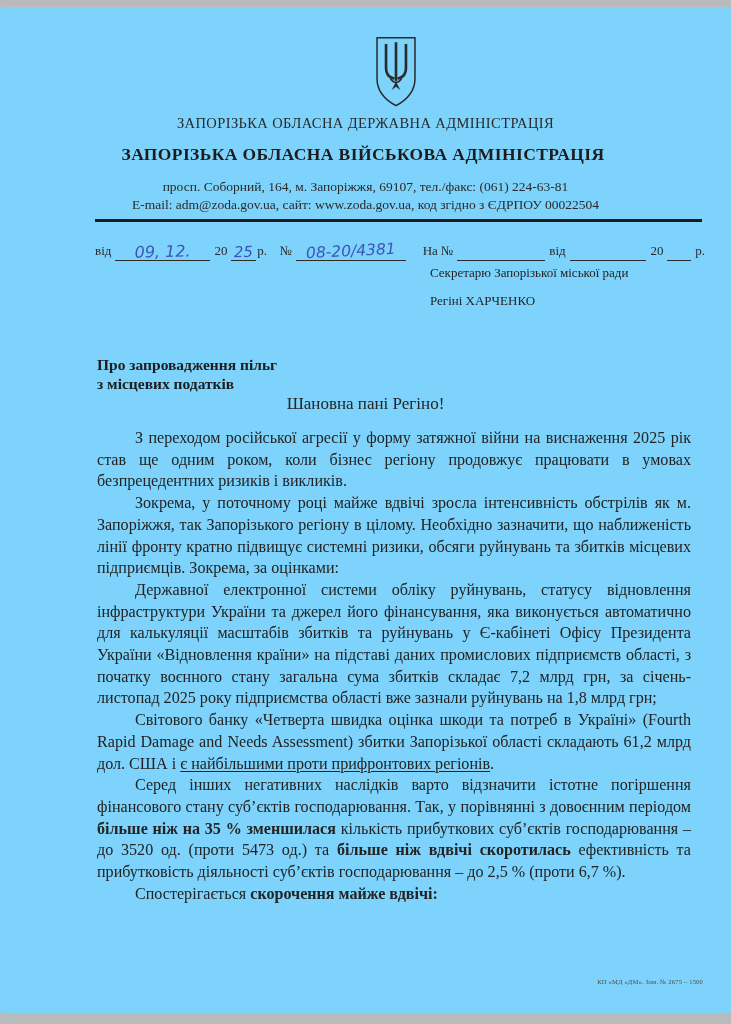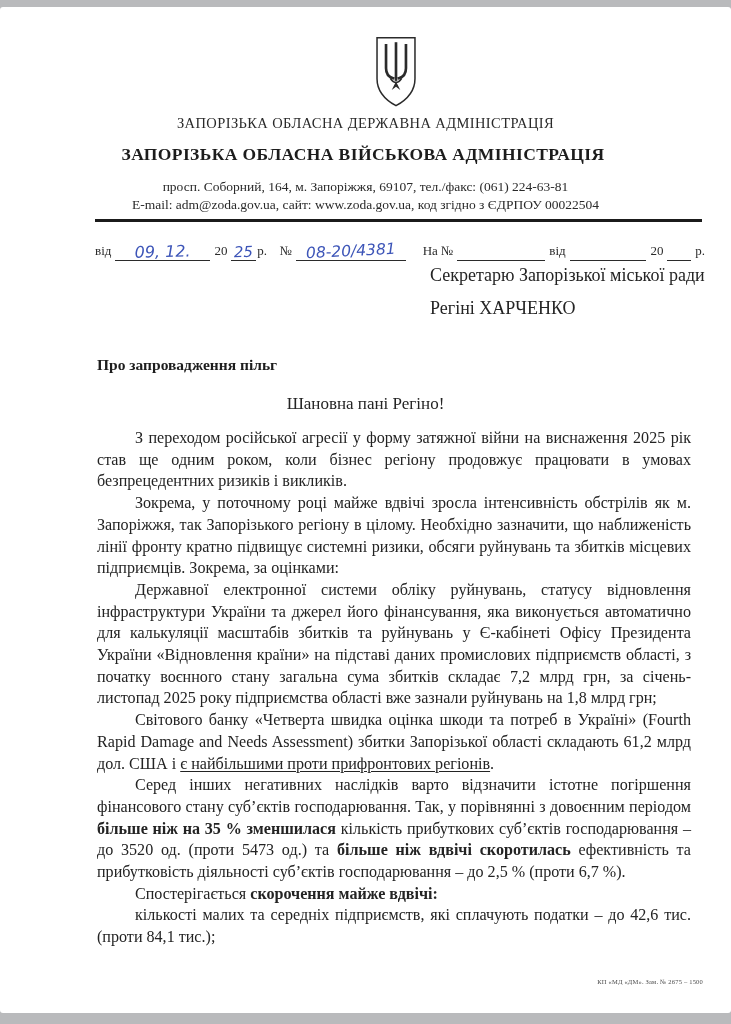--- a/index.html
+++ b/index.html
@@ -4,21 +4,21 @@
 <style>
   html,body{margin:0;padding:0;}
   body{
     width:731px;height:1024px;position:relative;overflow:hidden;
     background:#b9babc;
     font-family:"Liberation Serif", serif;
     color:#222221;
   }
   .paper{
     position:absolute;left:0;right:0;top:7px;bottom:11px;
-    background:#ffffff;border-radius:3px;
+    background:#7dd3fc;border-radius:3px;
   }
   
   .emblem{position:absolute;left:367px;top:28px;width:58px;height:74px;}
   .org-state{
     position:absolute;left:0;right:0;top:108px;text-align:center;
     font-size:14.5px;letter-spacing:.4px;color:#2a2a2a;
   }
   .org-military{
     position:absolute;left:0;right:5px;top:137px;text-align:center;
     font-size:17.5px;font-weight:bold;letter-spacing:.4px;color:#1c1c1c;
@@ -44,21 +44,21 @@
   .u-replyyear{width:26px;}
   .hand{
     position:absolute;left:0;right:0;bottom:-1px;text-align:center;
     font-family:"DejaVu Sans", sans-serif;font-style:italic;
     color:#3d55b8;font-size:16px;transform:rotate(-1.5deg);
   }
   .hand.num{font-size:15.5px;transform:rotate(-3deg);bottom:0;}
   .hand.small{font-size:15px;}
   .gap1{width:14px;}
   
-  .recipient{position:absolute;left:430px;top:258px;font-size:18px;color:#242424;}
+  .recipient{position:absolute;left:430px;top:258px;font-size:13px;color:#242424;}
   .recipient .r2{margin-top:12px;}
   .subject{position:absolute;left:97px;top:348px;font-size:15.5px;font-weight:bold;line-height:19px;color:#1d1d1d;}
   .salutation{position:absolute;left:0;right:0;top:387px;text-align:center;font-size:17px;color:#242424;}
   
   .bodytext{
     position:absolute;left:97px;width:594px;top:420px;
     font-size:16.1px;line-height:21.7px;text-align:justify;color:#232323;
   }
   .bodyp{margin:0;text-indent:38px;}
   .bodyp .b{font-weight:bold;}
@@ -119,29 +119,29 @@
     <span class="lbl">р.</span>
   </div>
 
   <div class="recipient">
     <div class="r1">Секретарю Запорізької міської ради</div>
     <div class="r2">Регіні ХАРЧЕНКО</div>
   </div>
 
   <div class="subject">
     <div>Про запровадження пільг</div>
+    <div>з місцевих податків</div>
   </div>
 
   <div class="salutation">Шановна пані Регіно!</div>
 
   <div class="bodytext">
       <p class="bodyp"><span>З переходом російської агресії у форму затяжної війни на виснаження 2025 рік став ще одним роком, коли бізнес регіону продовжує працювати в умовах безпрецедентних ризиків і викликів.</span></p>
       <p class="bodyp"><span>Зокрема, у поточному році майже вдвічі зросла інтенсивність обстрілів як м. Запоріжжя, так Запорізького регіону в цілому. Необхідно зазначити, що наближеність лінії фронту кратно підвищує системні ризики, обсяги руйнувань та збитків місцевих підприємців. Зокрема,  за оцінками:</span></p>
       <p class="bodyp"><span>Державної електронної системи обліку руйнувань, статусу відновлення інфраструктури України та джерел його фінансування, яка виконується автоматично для калькуляції масштабів збитків та руйнувань у Є-кабінеті Офісу Президента України «Відновлення країни» на підставі даних промислових підприємств області, з початку воєнного стану загальна сума збитків складає 7,2 млрд грн, за січень-листопад 2025 року підприємства області вже зазнали руйнувань на 1,8 млрд грн;</span></p>
       <p class="bodyp"><span>Світового банку «Четверта швидка оцінка шкоди та потреб в Україні» (Fourth Rapid Damage and Needs Assessment) збитки Запорізької області складають 61,2 млрд дол. США і </span><span class="u">є найбільшими проти прифронтових регіонів</span><span>.</span></p>
       <p class="bodyp"><span>Серед інших негативних наслідків варто відзначити істотне погіршення фінансового стану суб’єктів господарювання. Так, у порівнянні з довоєнним періодом </span><span class="b">більше ніж на 35 % зменшилася</span><span> кількість прибуткових суб’єктів господарювання – до 3520 од.  (проти 5473 од.) та </span><span class="b">більше ніж вдвічі</span><span> </span><span class="b">скоротилась</span><span> ефективність та прибутковість діяльності суб’єктів господарювання – до 2,5 % (проти 6,7 %).</span></p>
       <p class="bodyp"><span>Спостерігається </span><span class="b">скорочення майже вдвічі:</span></p>
-      <p class="bodyp"><span>кількості малих та середніх підприємств, які сплачують податки – до 42,6  тис. (проти 84,1 тис.);</span></p>
     </div>
 
   <div class="printcode">КП «МД «ДМ». Зам. № 2675 – 1500</div>
 
 </div>
 
 </body></html>

